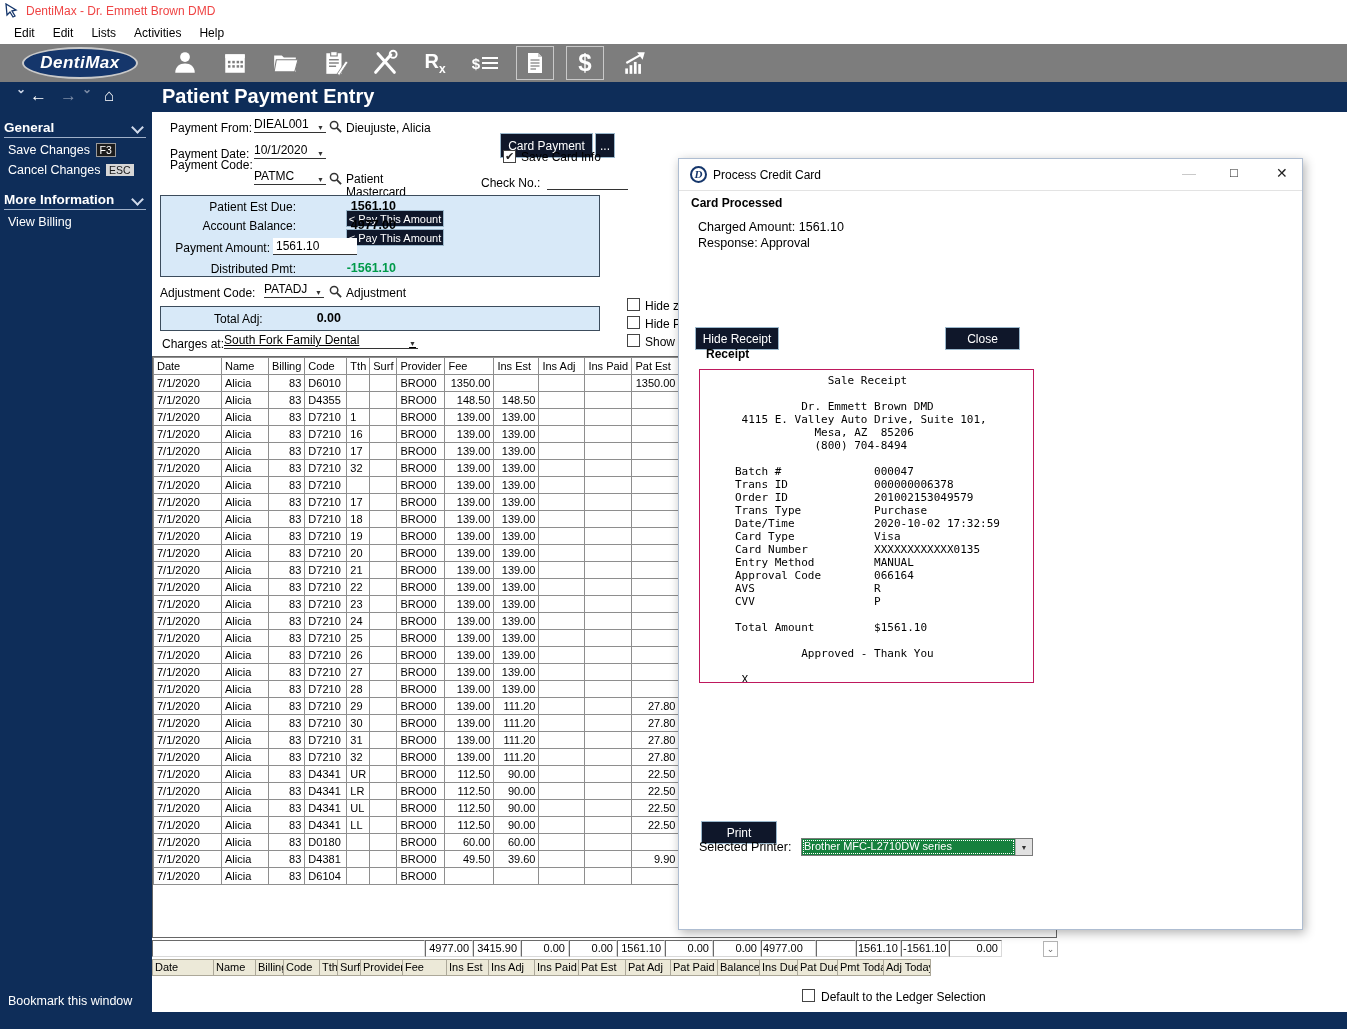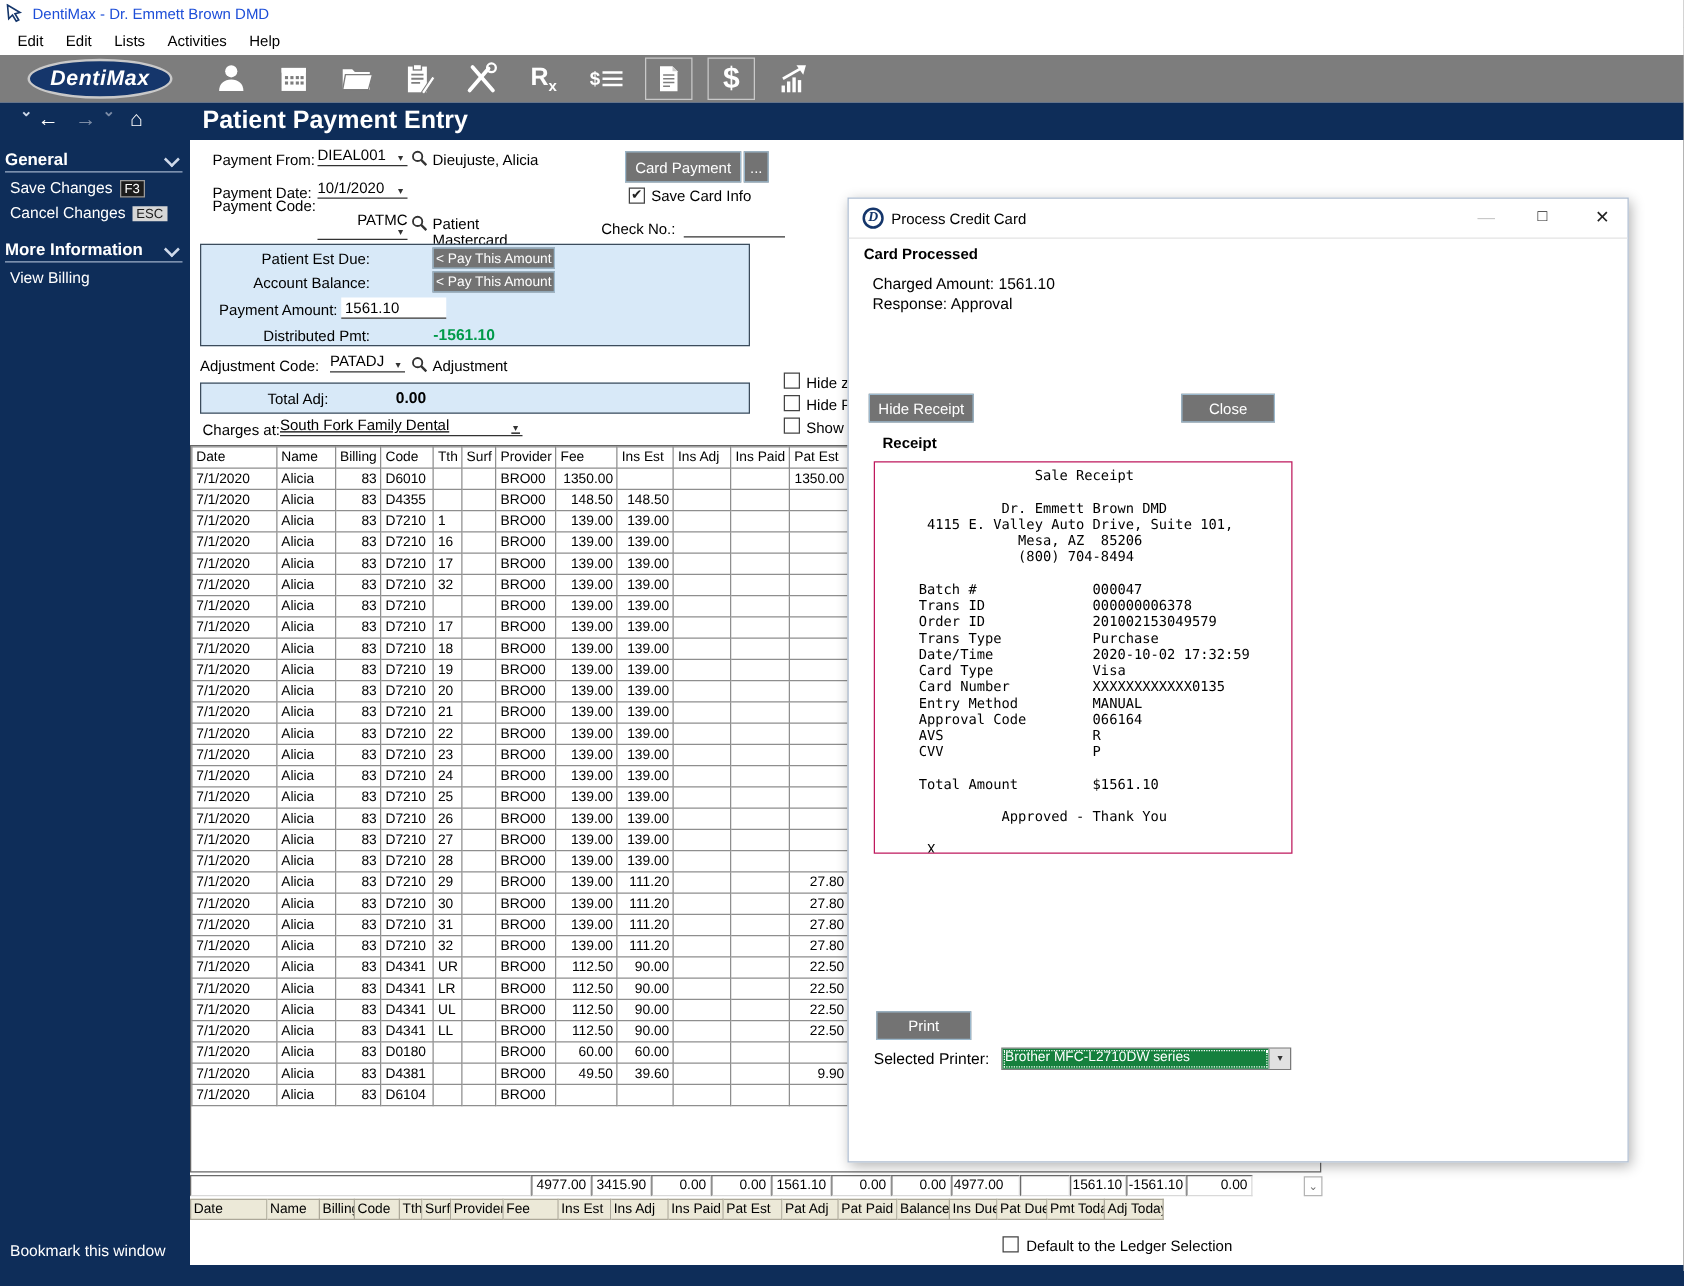--- a/index.html
+++ b/index.html
@@ -4,21 +4,21 @@
 <style>
   * { margin:0; padding:0; box-sizing:border-box; }
   html,body { background:#4a4a4a; }
   body { font-family:"Liberation Sans", sans-serif; }
   .screen { position:relative; width:1347px; height:1029px; background:#fff; overflow:hidden; }
   .abs { position:absolute; }
   .ic::after { content:attr(data-char); }
 
   
   .titlebar { left:0; top:0; width:1347px; height:22px; background:#fff; display:flex; align-items:center; }
-  .titlebar .app-title { color:#1d4ed8; font-size:12px; margin-left:6px; }
+  .titlebar .app-title { color:#ef4444; font-size:12px; margin-left:6px; }
   .cursor-icon { width:16px; height:16px; margin-left:4px; }
 
   
   .menubar { left:0; top:22px; width:1347px; height:22px; background:#fff; display:flex; align-items:center; padding-left:5px; }
   .menubar span { font-size:12px; color:#000; padding:3px 9px; }
 
   
   .toolbar { left:0; top:44px; width:1347px; height:38px; background:#7d7d7d; display:flex; align-items:center; }
   .logo-wrap { width:160px; display:flex; justify-content:center; }
   .logo { background:#15366b; color:#fff; font-style:italic; font-weight:bold; font-size:17px; padding:4px 16px; border-radius:50%; border:2px solid #c9c9c9; letter-spacing:.5px; }
@@ -48,21 +48,21 @@
   .bookmark { position:absolute; left:8px; top:882px; font-size:12.5px; color:#fff; }
 
   
   .bottomstrip { left:0; top:1012px; width:1347px; height:17px; background:#0e2d59; }
 
   
   .flabel { font-size:12px; color:#000; white-space:nowrap; }
   .combo { border-bottom:1px solid #333; font-size:12px; display:flex; justify-content:space-between; align-items:flex-end; padding-bottom:1px; }
   .dd-arrow { font-size:7px; color:#333; padding-right:2px; }
   .mag { width:13px; height:13px; }
-  .blue-btn { background:#737373; color:#fff; font-size:12px; border:1px solid #9bb8cc; display:flex; align-items:center; justify-content:center; cursor:default; }
+  .blue-btn { background:#0f172a; color:#fff; font-size:12px; border:1px solid #9bb8cc; display:flex; align-items:center; justify-content:center; cursor:default;margin-top:12px; }
   .checkbox { width:13px; height:13px; background:#fff; border:1px solid #444; font-size:11px; line-height:11px; text-align:center; color:#222; }
   .checkbox.checked::after { content:"\2714"; }
   .bluebox { background:#d8e9f8; border:1px solid #3c4c5c; }
   .amt-label { font-size:12px; text-align:right; }
   .amt-val { font-size:12.5px; font-weight:bold; text-align:right; }
   .green { color:#009a49; }
   .underfield { border-bottom:1px solid #333; }
 
   
   .grid-box { left:152px; top:356px; width:905px; height:582px; border:1px solid #666; background:#fff; }
@@ -260,21 +260,21 @@
   <div class="abs flabel" style="left:170px; top:147px;" data-name="payment-date-label">Payment Date:</div>
   <div class="abs combo" style="left:254px; top:143px; width:72px;" data-name="payment-date-combo">
       <span>10/1/2020</span>
       <span class="dd-arrow ic" data-char="▼" data-name="dropdown-arrow-icon"></span>
     </div>
 
   <span class="abs checkbox checked" style="left:503px; top:150px;" data-name="save-card-info-checkbox"></span>
   <div class="abs flabel" style="left:521px; top:150px;" data-name="save-card-info-label">Save Card Info</div>
 
   <div class="abs flabel" style="left:170px; top:158px;" data-name="payment-code-label">Payment Code:</div>
-  <div class="abs combo" style="left:254px; top:169px; width:72px;flex-direction:column;" data-name="payment-code-combo">
+  <div class="abs combo" style="left:254px; top:169px; width:72px;" data-name="payment-code-combo">
       <span>PATMC</span>
       <span class="dd-arrow ic" data-char="▼" data-name="dropdown-arrow-icon"></span>
     </div>
   <svg class="abs mag" style="left:329px; top:172px;" data-name="search-icon" viewBox="0 0 14 14">
       <circle cx="5.5" cy="5.5" r="4" fill="none" stroke="#333" stroke-width="1.6"></circle>
       <line x1="8.5" y1="8.5" x2="13" y2="13" stroke="#333" stroke-width="2"></line>
     </svg>
   <div class="abs flabel clip" style="left:346px; top:173px; width:100px; height:27px; line-height:13px; white-space:normal;" data-name="payment-code-display">Patient Mastercard Payment</div>
 
   <div class="abs flabel" style="left:481px; top:176px;" data-name="check-no-label">Check No.:</div>

